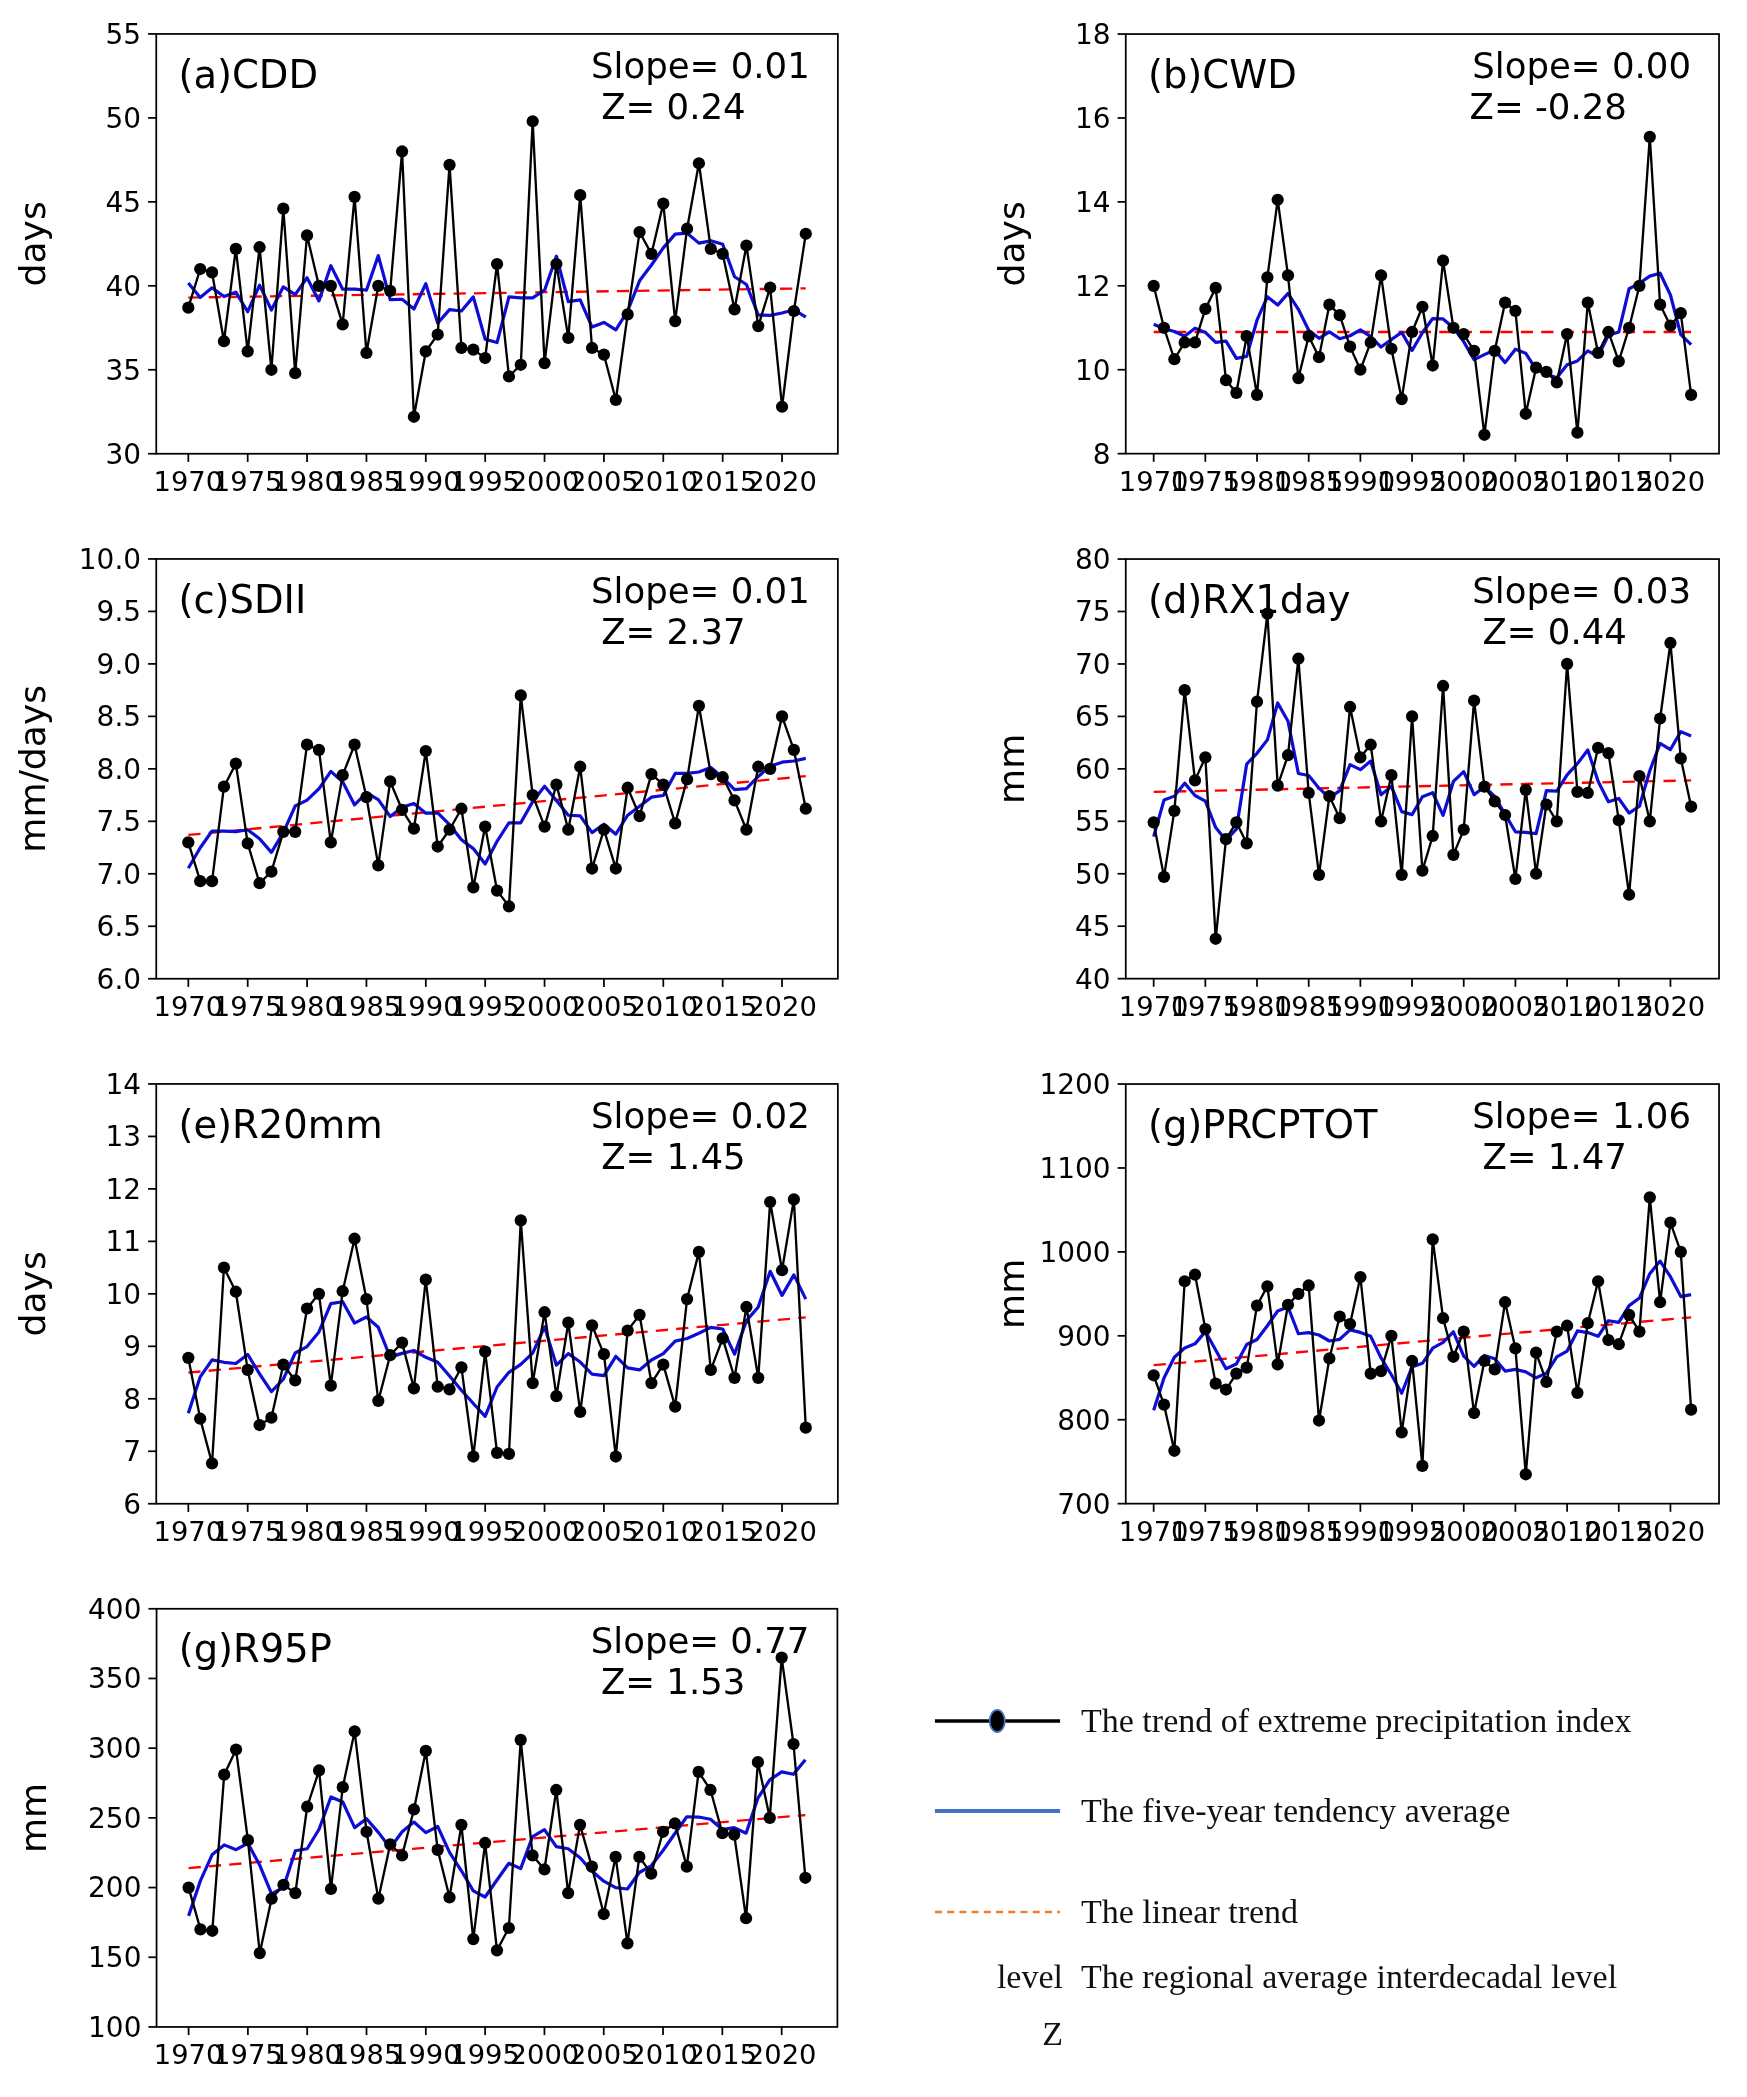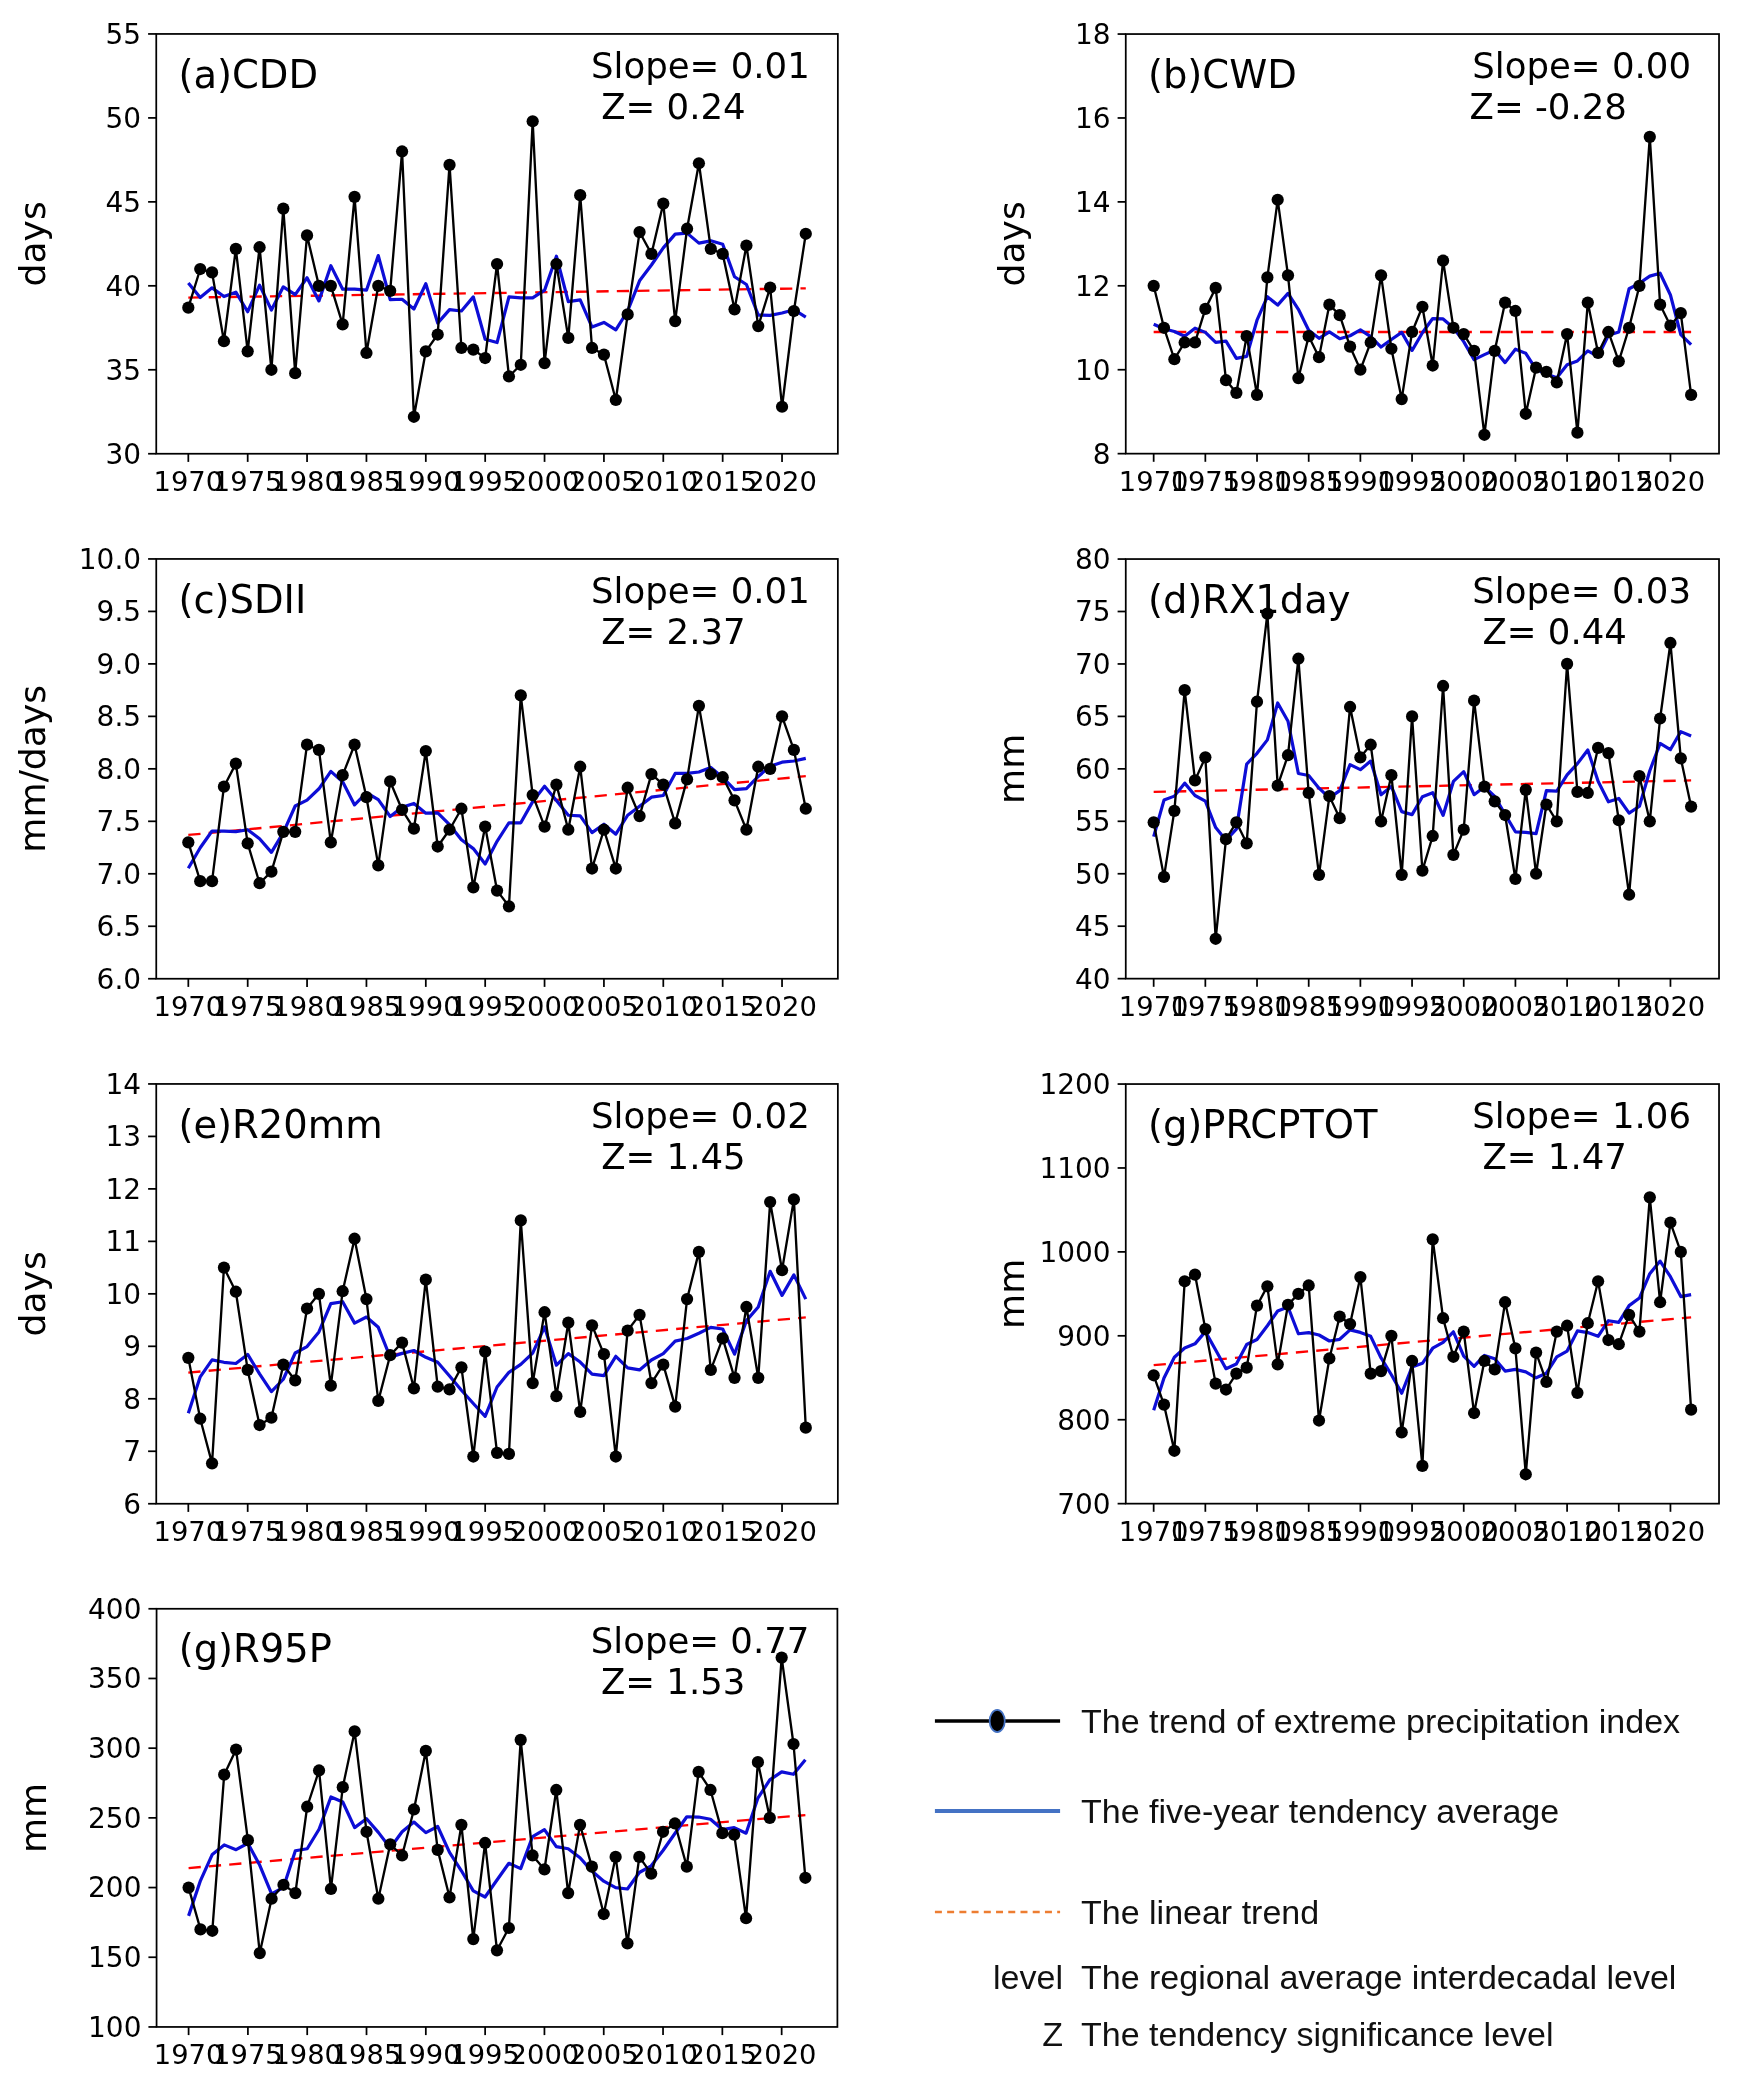--- a/index.html
+++ b/index.html
@@ -1,21 +1,21 @@
 <!DOCTYPE html>
 <html style="font-size:9.3px"><head>
 <meta charset="utf-8">
 <style>
   html,body{margin:0;padding:0;background:#ffffff;}
   body{width:1747px;height:2097px;font-family:"DejaVu Sans",sans-serif;overflow:hidden;}
   .grid{display:grid;grid-template-columns:874px 873px;grid-template-rows:525px 525px 525px 523px;width:1747px;height:2097px;background:#fff;}
   .cell{position:relative;width:100%;height:100%;background:#fff;}
   .cell svg{display:block;}
   
-  .legend{font-family:Liberation Sans, sans-serif;color:#111;}
+  .legend{font-family:Liberation Serif, serif;color:#111;}
   .legend-row{position:absolute;left:0;width:100%;height:70px;display:flex;align-items:center;}
   .legend-swatch{position:absolute;left:58px;width:131px;height:70px;display:flex;align-items:center;justify-content:center;}
   .legend-key{position:absolute;left:0;width:189px;text-align:right;font-size:34px;line-height:70px;height:70px;}
   .legend-label{position:absolute;left:207px;font-size:34px;white-space:nowrap;}
   .lr1{top:111px;}.lr2{top:201px;}.lr3{top:302px;}.lr4{top:367px;}.lr5{top:424px;}
 </style>
 </head>
 <body>
 
 <div class="grid">
@@ -800,17 +800,16 @@
         </svg>
       </span>
       <span class="legend-label">The linear trend</span>
     </div>
     <div class="legend-row lr4">
       <span class="legend-key">level</span>
       <span class="legend-label">The regional average interdecadal level</span>
     </div>
     <div class="legend-row lr5">
       <span class="legend-key">Z</span>
-      <span class="legend-label">The tendency significance level</span>
     </div>
   </div>
 </div>
 
 
 </body></html>

